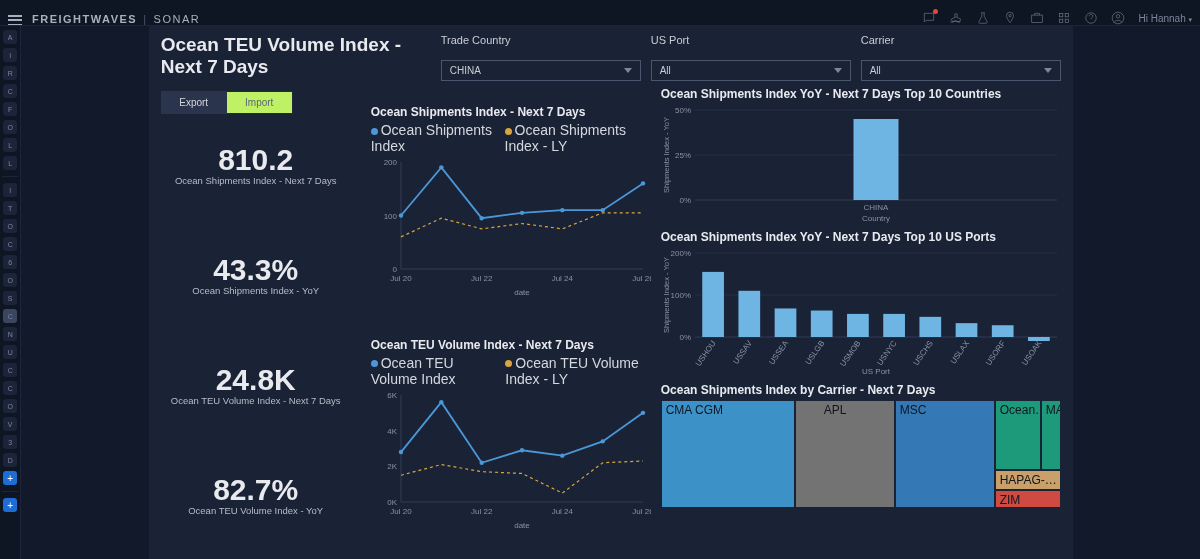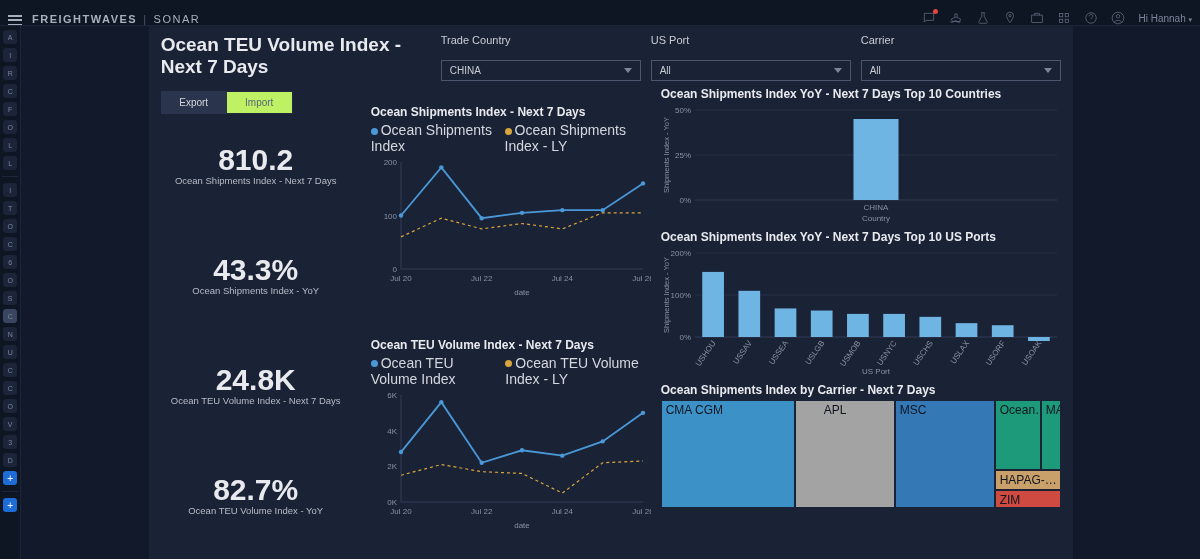--- a/index.html
+++ b/index.html
@@ -392,21 +392,21 @@
             <rect class="bar" fill="#e9443d" x="367.04" y="90" width="21.720000000000002" height="4"></rect>
             <text transform="translate(380.90000000000003,96) rotate(-55)" text-anchor="end">USOAK</text>
             <text x="215" y="127" text-anchor="middle">US Port</text>
             <text class="ylab" transform="translate(8,48) rotate(-90)" text-anchor="middle">Shipments Index - YoY</text>
           </svg>
       </div>
       <div class="chartbox">
         <div class="chart-title">Ocean Shipments Index by Carrier - Next 7 Days</div>
         <div class="treemap" id="treemap">
             <div class="tcell" style="background: rgb(60, 146, 199); grid-area: 1 / 1 / span 3;">CMA CGM</div>
-            <div class="tcell" style="background: #a3a3a3; grid-area: 1 / 2 / span 3; padding-left: 28px;">APL</div>
+            <div class="tcell" style="background: #737373; grid-area: 1 / 2 / span 3; padding-left: 28px;">APL</div>
             <div class="tcell" style="background: rgb(52, 120, 181); grid-area: 1 / 3 / span 3;">MSC</div>
             <div class="tcell" style="background: rgb(29, 154, 122); grid-area: 1 / 4;">Ocean…</div>
             <div class="tcell" style="background: rgb(29, 154, 122); grid-area: 1 / 5;">MA</div>
             <div class="tcell" style="background: rgb(201, 160, 106); grid-area: 2 / 4 / auto / span 2;">HAPAG-…</div>
             <div class="tcell" style="background: rgb(207, 74, 64); grid-area: 3 / 4 / auto / span 2;">ZIM</div>
           </div>
       </div>
     </div>
 
   </div>

